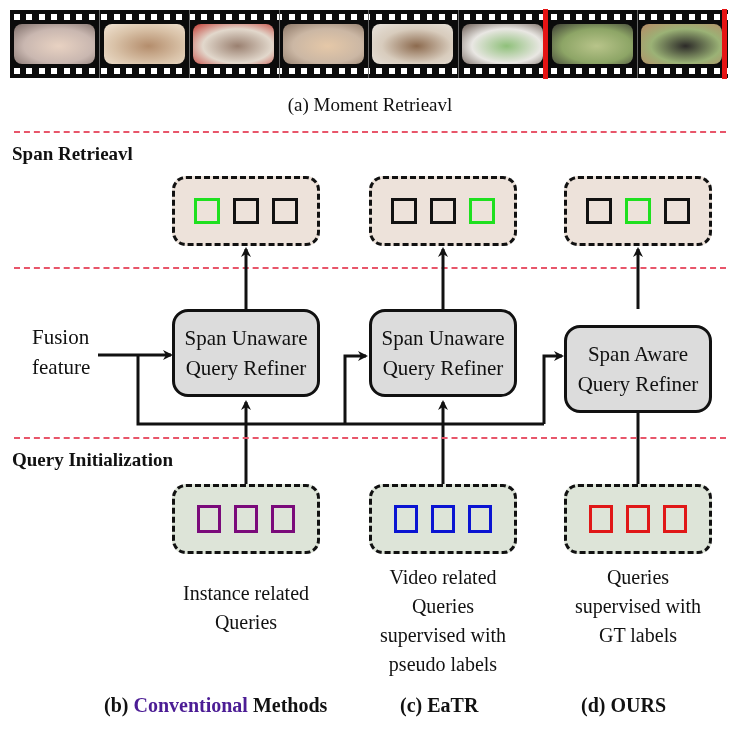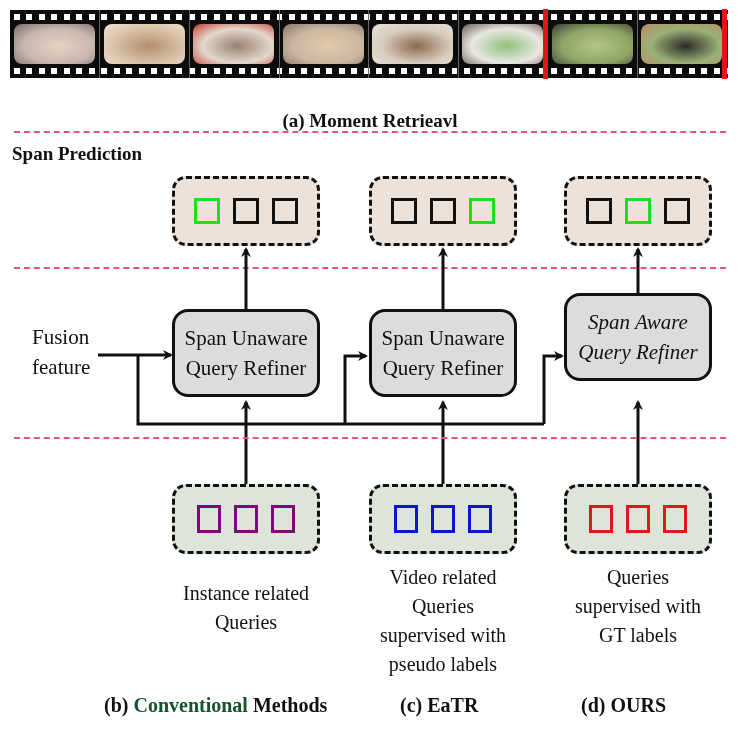--- a/index.html
+++ b/index.html
@@ -10,40 +10,40 @@
   
   .film { position: absolute; left: 10px; top: 10px; width: 718px; height: 68px; background: #0b0b0b; }
   .film .holes { position: absolute; left: 0; width: 100%; height: 6px;
     background-image: repeating-linear-gradient(90deg, transparent 0 4px, #fff 4px 10px, transparent 10px 12.5px); }
   .film .holes.top { top: 4px; }
   .film .holes.bot { bottom: 4px; }
   .frame { position: absolute; top: 14px; height: 40px; width: 81px; border-radius: 8px; overflow: hidden; }
   .sep { position: absolute; top: 0; height: 68px; width: 1px; background: #666; }
   .red-mark { position: absolute; top: 0; width: 5px; height: 70px; background: #e51414; }
 
-  .title { position: absolute; font-weight: bold; font-size: 19px; white-space: nowrap; margin-top: 16px; }
+  .title { position: absolute; font-weight: normal; font-size: 19px; white-space: nowrap; }
   .section-label { position: absolute; font-weight: bold; font-size: 19px; white-space: nowrap; }
   .dash-line { position: absolute; left: 14px; width: 712px; height: 0;
     border-top: 2px dashed #e8556a; }
 
   .group-box { position: absolute; width: 148px; height: 70px; border: 3px dashed #111;
     border-radius: 14px; box-sizing: border-box; display: flex; align-items: center; justify-content: center; gap: 13px; }
   .group-box.pred { background: #ede2da; }
   .group-box.init { background: #dde4d8; }
   .sq { width: 20px; height: 20px; border: 3px solid #111; box-sizing: content-box; background: transparent; }
   .init .sq { height: 22px; width: 18px; }
 
   .refiner { position: absolute; width: 148px; height: 88px; background: #dcdcdc; border: 3px solid #111;
     border-radius: 16px; box-sizing: border-box; display: flex; flex-direction: column;
     align-items: center; justify-content: center; font-size: 21px; line-height: 30px; text-align: center; }
 
   .fusion { position: absolute; font-size: 21px; line-height: 30px; }
   .desc { position: absolute; font-size: 20px; line-height: 29px; text-align: center; white-space: nowrap; }
   .caption { position: absolute; font-weight: bold; font-size: 20px; white-space: nowrap; }
-  .caption .colored { color: #14532d; }
+  .caption .colored { color: #4c1d95; }
 
   svg.wires { position: absolute; left: 0; top: 0; }
 </style>
 </head>
 <body>
 
 <div id="stage">
 
   <div class="film">
     <div class="holes top"></div>
@@ -65,21 +65,21 @@
         <div class="frame" style="left: 631.2px; background: radial-gradient(at 55% 55%, rgb(44, 42, 40) 0%, rgb(155, 178, 118) 55%, rgb(185, 138, 102) 100%);"></div>
         <div class="sep" style="left: 626.9px;"></div>
       </div>
   </div>
   <div class="red-mark" style="left:543px; top:9px;"></div>
   <div class="red-mark" style="left:722px; top:9px;"></div>
 
   <div class="title" style="left:0; width:740px; text-align:center; top:94px;">(a) Moment Retrieavl</div>
 
   <div class="dash-line" style="top:131px;"></div>
-  <div class="section-label" style="left:12px; top:143px;">Span Prediction</div>
+  <div class="section-label" style="left:12px; top:143px;">Span Retrieavl</div>
 
   <div class="group-box pred" style="left:172px; top:176px;">
     <div class="sq" style="border-color: rgb(31, 224, 31);"></div>
     <div class="sq" style="border-color: rgb(17, 17, 17);"></div>
     <div class="sq" style="border-color: rgb(17, 17, 17);"></div>
   </div>
   <div class="group-box pred" style="left:369px; top:176px;">
     <div class="sq" style="border-color: rgb(17, 17, 17);"></div>
     <div class="sq" style="border-color: rgb(17, 17, 17);"></div>
     <div class="sq" style="border-color: rgb(31, 224, 31);"></div>
@@ -124,26 +124,27 @@
   </svg>
 
   <div class="refiner" style="left:172px; top:309px;">
     <div>Span Unaware</div>
     <div>Query Refiner</div>
   </div>
   <div class="refiner" style="left:369px; top:309px;">
     <div>Span Unaware</div>
     <div>Query Refiner</div>
   </div>
-  <div class="refiner" style="left:564px; top:293px;font-style:italic;">
+  <div class="refiner" style="left:564px; top:325px;">
     <div>Span Aware</div>
     <div>Query Refiner</div>
   </div>
 
   <div class="dash-line" style="top:437px;"></div>
+  <div class="section-label" style="left:12px; top:449px;">Query Initialization</div>
 
   <div class="group-box init" style="left:172px; top:484px;">
     <div class="sq" style="border-color: rgb(122, 10, 122);"></div>
     <div class="sq" style="border-color: rgb(122, 10, 122);"></div>
     <div class="sq" style="border-color: rgb(122, 10, 122);"></div>
   </div>
   <div class="group-box init" style="left:369px; top:484px;">
     <div class="sq" style="border-color: rgb(10, 20, 210);"></div>
     <div class="sq" style="border-color: rgb(10, 20, 210);"></div>
     <div class="sq" style="border-color: rgb(10, 20, 210);"></div>

